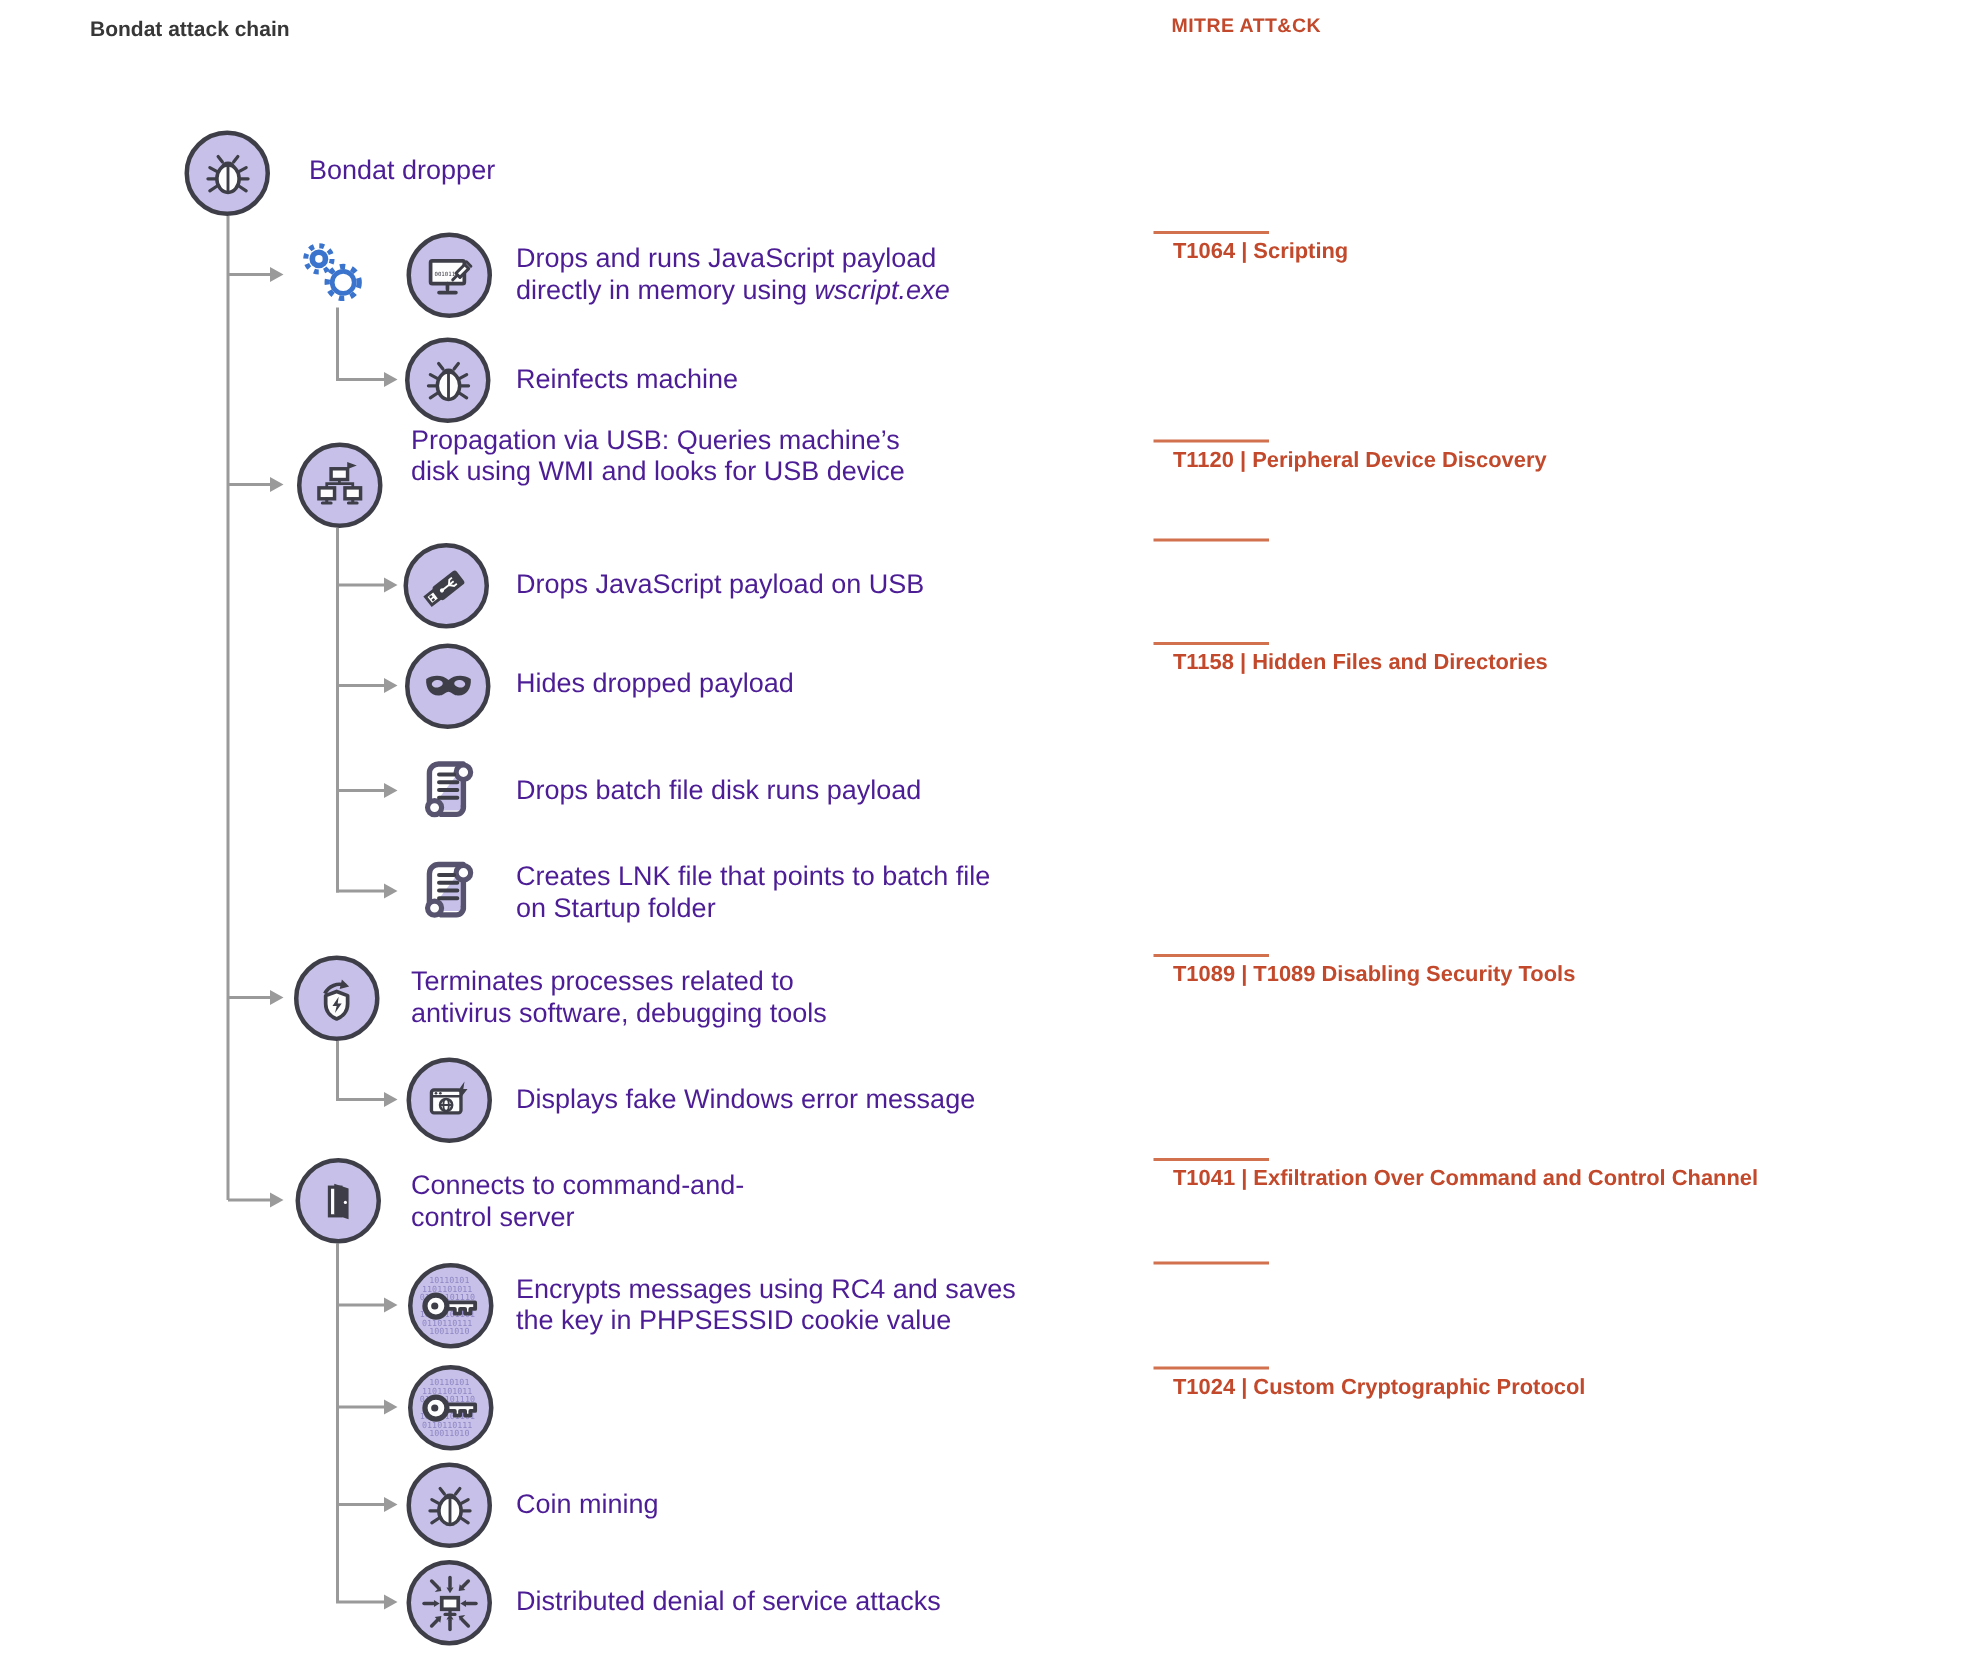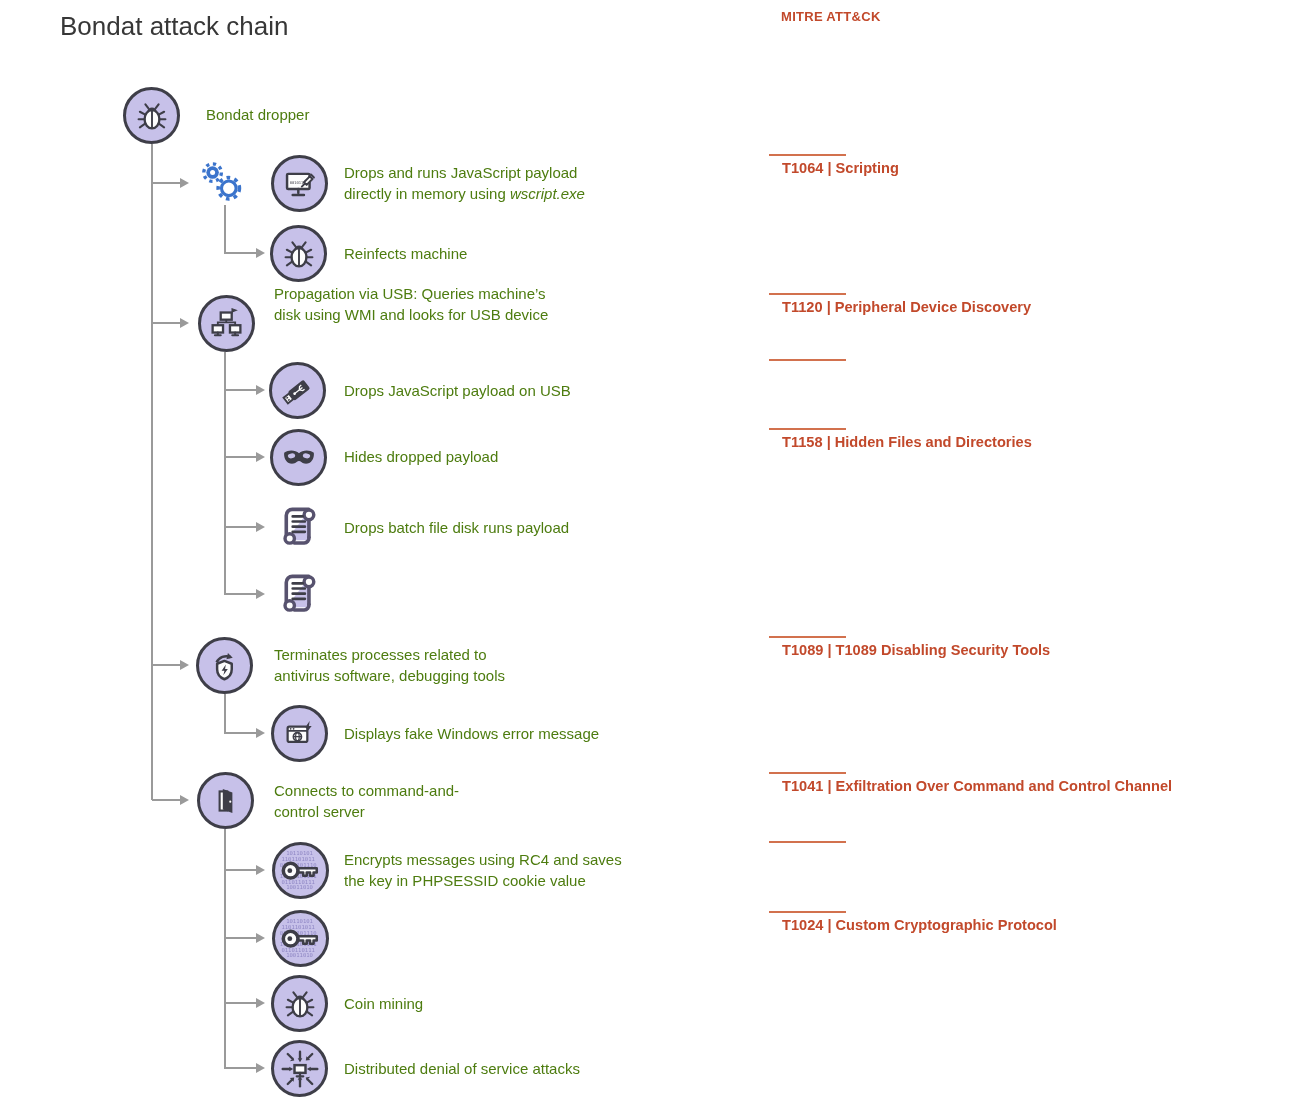--- a/index.html
+++ b/index.html
@@ -1,20 +1,20 @@
 <!DOCTYPE html>
 <html><head>
 <meta charset="utf-8">
 <style>
   html,body{margin:0;padding:0;background:#fff;}
   body{font-family:"Liberation Sans",sans-serif;}
   .canvas{position:relative;width:1314px;height:1117px;background:#fff;overflow:hidden;color:#3D3D40;}
-  .title{position:absolute;left:60px;top:11px;font-size:26px;font-weight:400;color:#373737;}
+  .title{position:absolute;left:60px;top:11px;font-size:14px;font-weight:700;color:#373737;}
   .mitre-header{position:absolute;left:781px;top:9px;font-size:13px;font-weight:700;color:#C2492B;letter-spacing:.3px;}
-  .nlabel{position:absolute;transform:translateY(-50%);font-size:15px;line-height:21px;color:#4d7c0f;white-space:nowrap;}
+  .nlabel{position:absolute;transform:translateY(-50%);font-size:18px;line-height:21px;color:#4c1d95;white-space:nowrap;}
   .circle{position:absolute;width:57px;height:57px;box-sizing:border-box;border:3px solid #3E3E48;border-radius:50%;
           background:#C7C1E9;display:flex;align-items:center;justify-content:center;overflow:hidden;}
   .icfree{position:absolute;}
   .hline{position:absolute;height:1.6px;background:#9A9A9A;}
   .vline{position:absolute;width:1.6px;background:#9A9A9A;}
   .arr{position:absolute;width:0;height:0;border-top:5px solid transparent;border-bottom:5px solid transparent;border-left:9px solid #9A9A9A;}
   .tech{position:absolute;left:769px;width:545px;}
   .tech .tline{width:77px;height:2px;background:#D2714E;}
   .tech .ttext{margin-top:4px;padding-left:13px;font-size:14.6px;font-weight:700;color:#C2492B;white-space:nowrap;}
   em{}
@@ -262,20 +262,24 @@
     <div><span>directly in memory using </span><em>wscript.exe</em></div>
   </div>
   <div class="nlabel" style="left:344px;top:253px">Reinfects machine</div>
   <div class="nlabel" style="left:274px;top:304px">
     <div>Propagation via USB: Queries machine’s</div>
     <div>disk using WMI and looks for USB device</div>
   </div>
   <div class="nlabel" style="left:344px;top:390px">Drops JavaScript payload on USB</div>
   <div class="nlabel" style="left:344px;top:456px">Hides dropped payload</div>
   <div class="nlabel" style="left:344px;top:527px">Drops batch file disk runs payload</div>
+  <div class="nlabel" style="left:344px;top:595px">
+    <div>Creates LNK file that points to batch file</div>
+    <div>on Startup folder</div>
+  </div>
   <div class="nlabel" style="left:274px;top:665px">
     <div>Terminates processes related to</div>
     <div>antivirus software, debugging tools</div>
   </div>
   <div class="nlabel" style="left:344px;top:733px">Displays fake Windows error message</div>
   <div class="nlabel" style="left:274px;top:801px">
     <div>Connects to command-and-</div>
     <div>control server</div>
   </div>
   <div class="nlabel" style="left:344px;top:870px">

